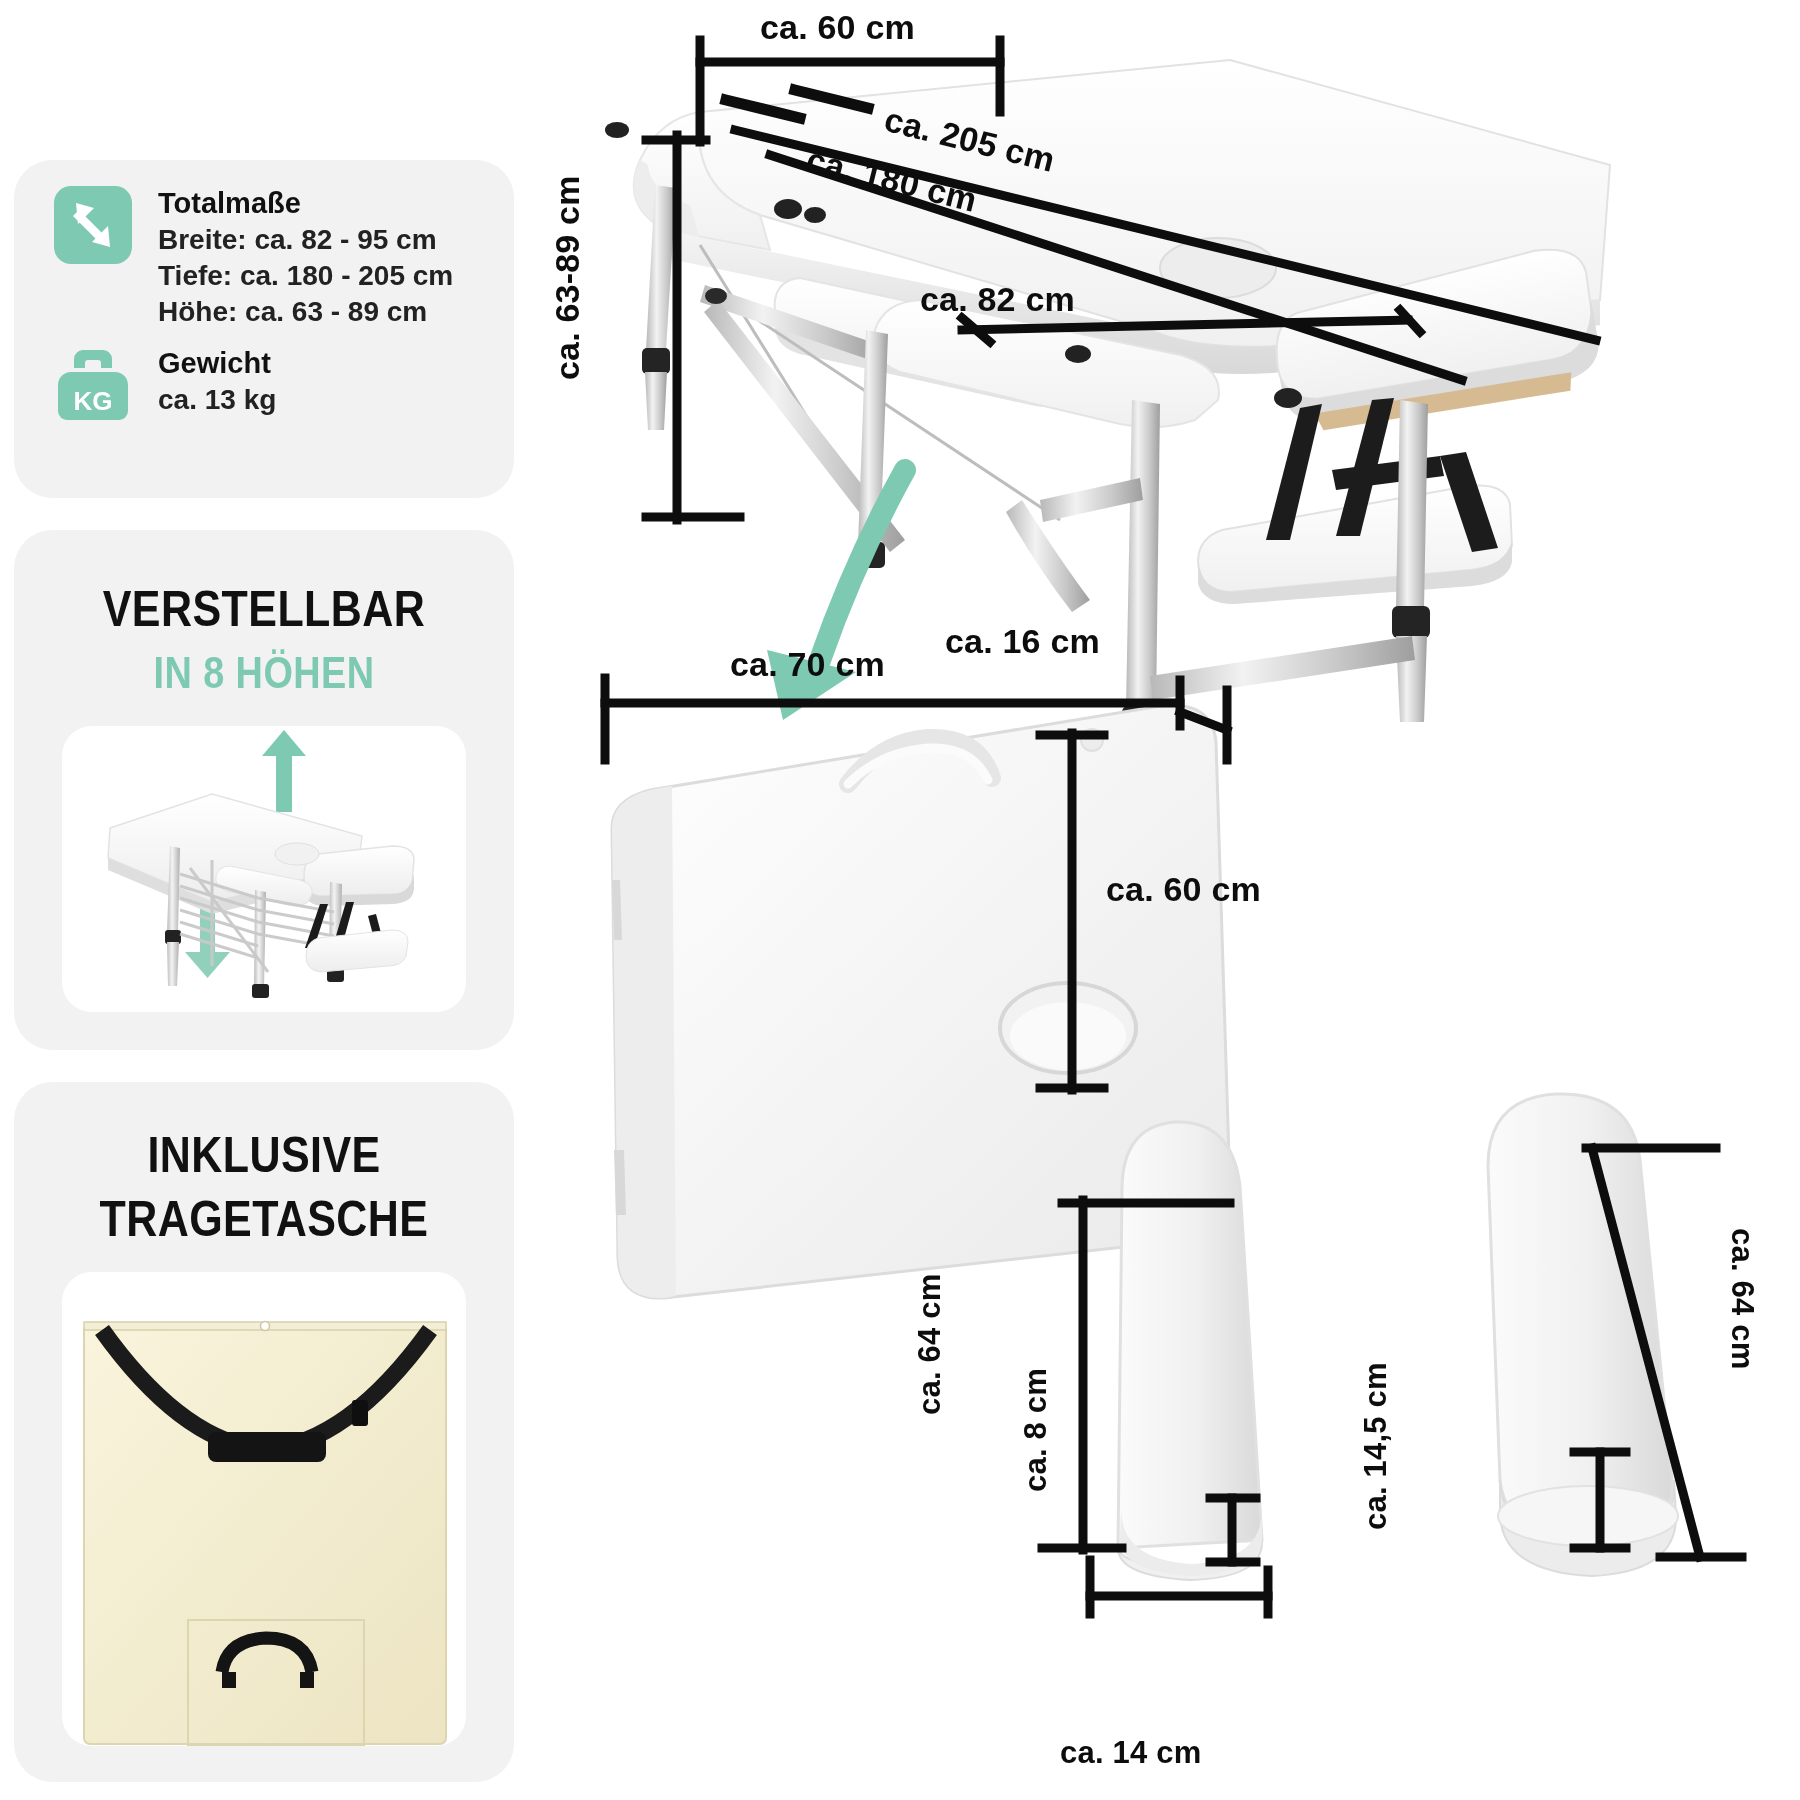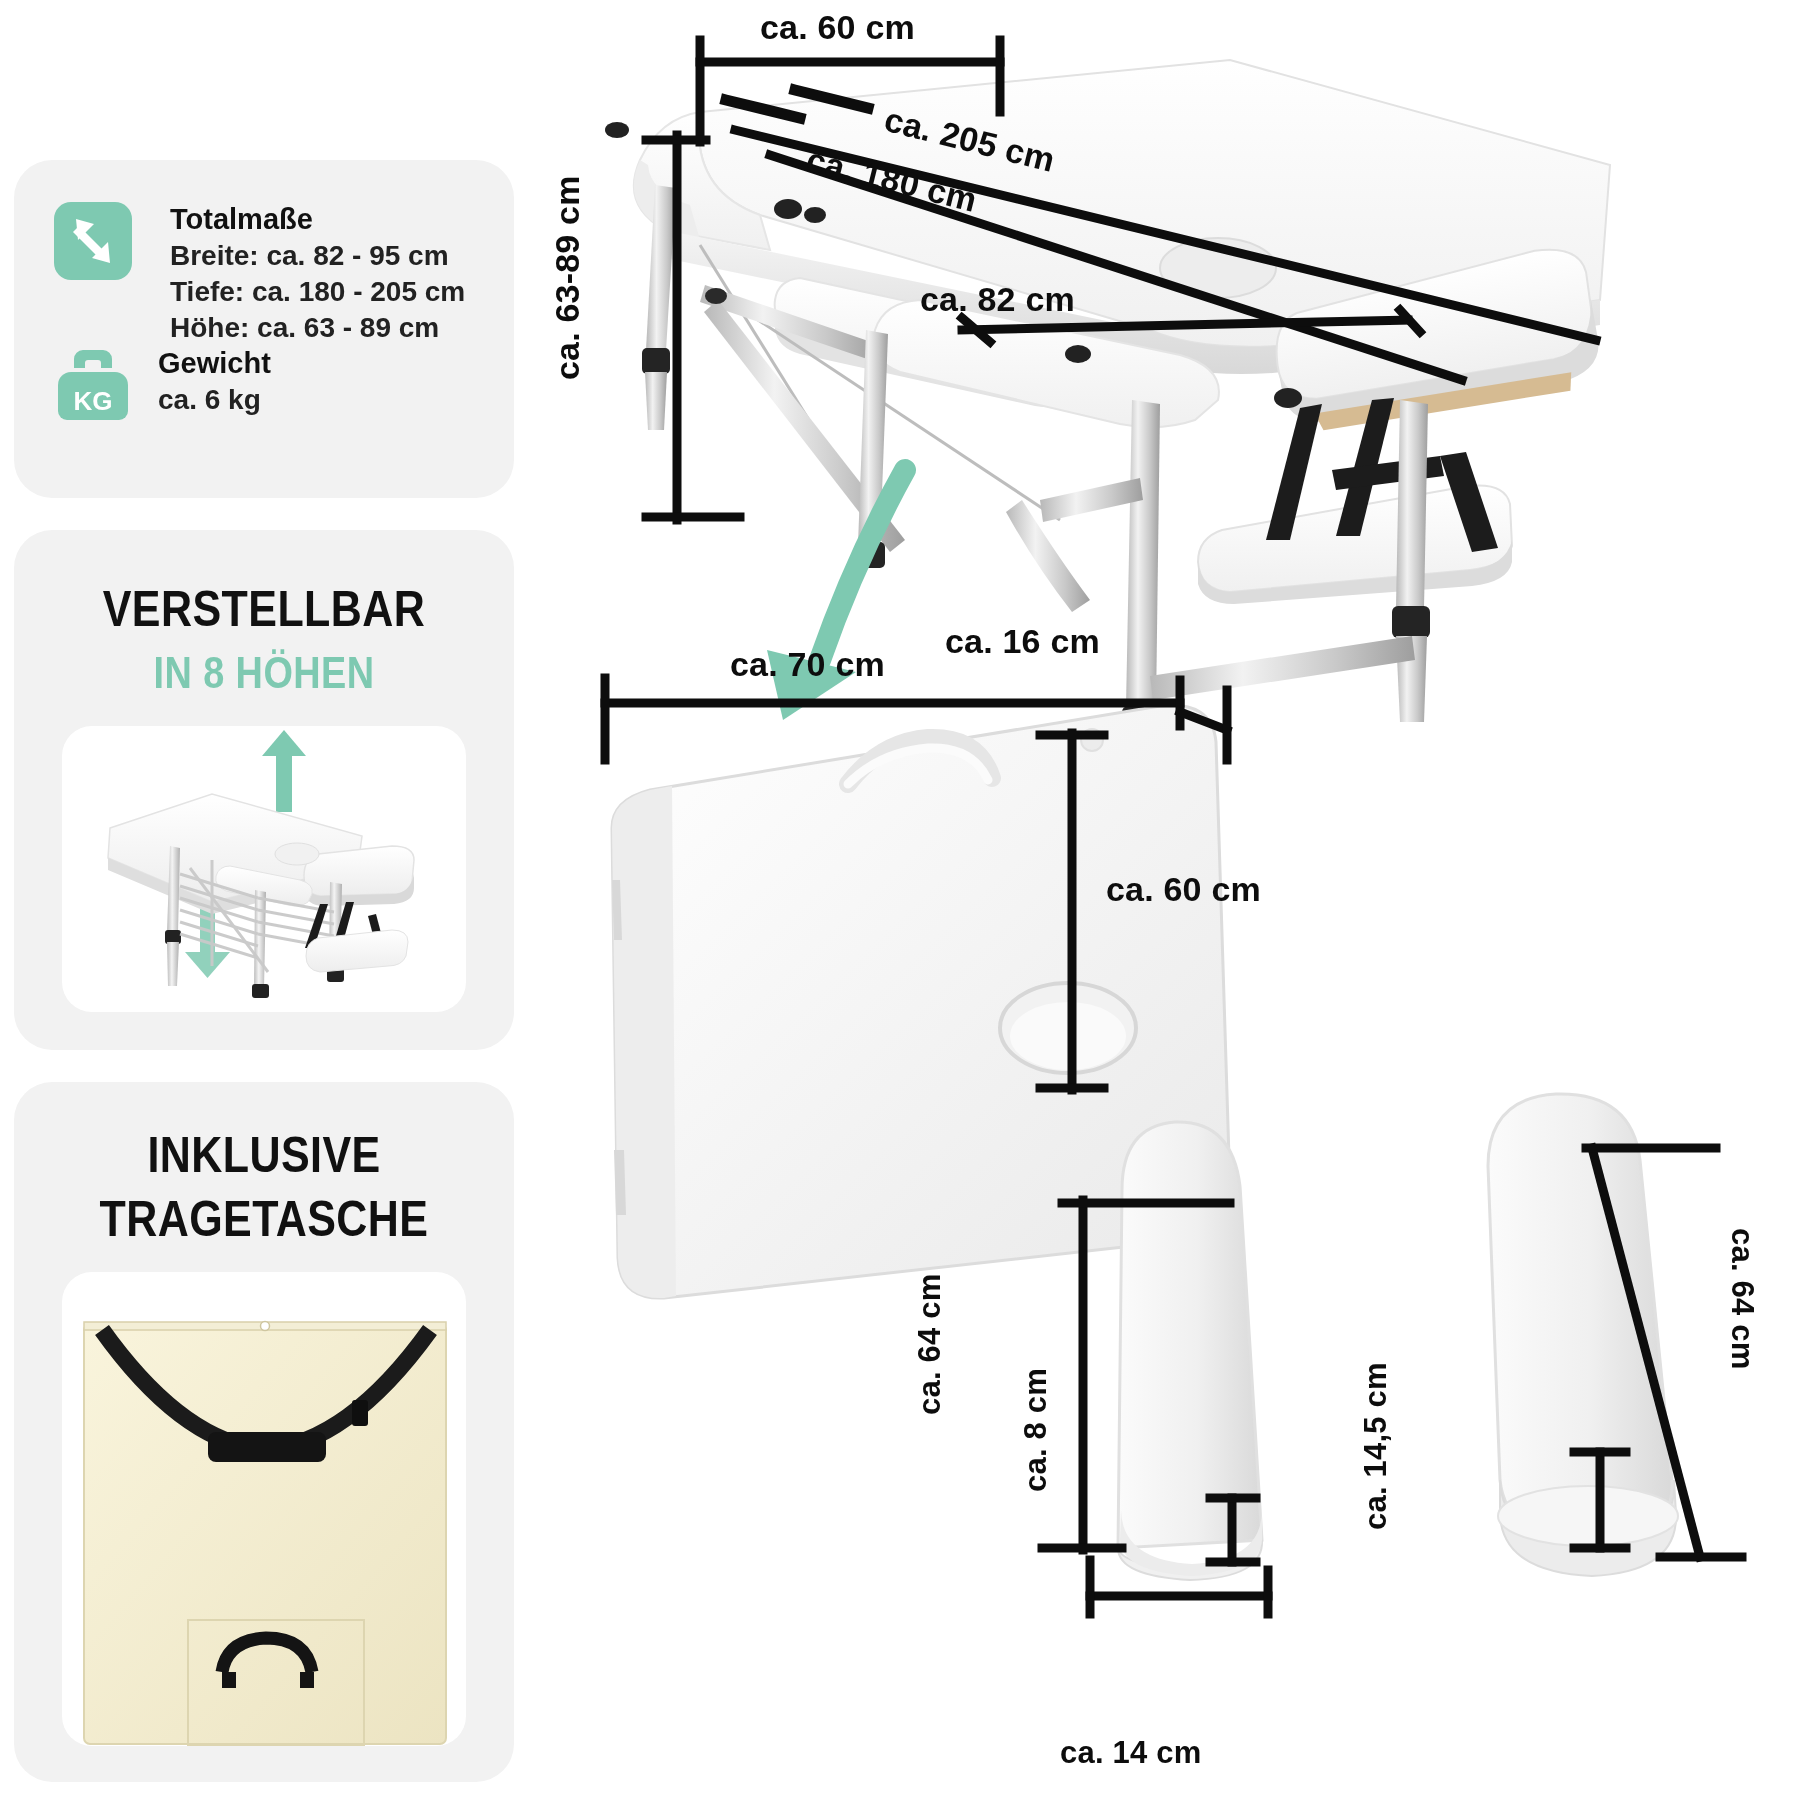--- a/index.html
+++ b/index.html
@@ -30,21 +30,21 @@
   .panel-title.teal { color: #7ec9b1; }
 
   
   #p-head { left: 14px; top: 6px; width: 500px; height: 132px; }
   #p-head .panel-title { font-size: 54px; line-height: 132px; }
 
   
   #p-specs { left: 14px; top: 160px; width: 500px; height: 338px; }
 
   .spec-row { position: absolute; display: flex; align-items: flex-start; }
-  #spec-total { left: 40px; top: 42px; gap: 12px; }
+  #spec-total { left: 40px; top: 26px; }
   #spec-weight { left: 40px; top: 186px; }
 
   .spec-icon { width: 78px; height: 78px; flex: 0 0 78px; position: relative; }
   .spec-text { margin-left: 26px; }
   .spec-label {
     font-size: 29px; font-weight: 700; color: #111; line-height: 1.18;
     margin-bottom: 2px; white-space: nowrap;
   }
   .spec-line {
     font-size: 28px; color: #222; line-height: 1.28; white-space: nowrap;
@@ -334,21 +334,21 @@
             <path d="M 29 4 h 20 a 9 9 0 0 1 9 9 v 9 h -11 v -5 a 3 3 0 0 0 -3 -3 h -10
                      a 3 3 0 0 0 -3 3 v 5 h -11 v -9 a 9 9 0 0 1 9 -9 z"></path>
             <path d="M 17 26 h 44 a 13 13 0 0 1 13 13 v 26 a 9 9 0 0 1 -9 9 h -52
                      a 9 9 0 0 1 -9 -9 v -26 a 13 13 0 0 1 13 -13 z"></path>
           </g>
           <text x="39" y="64" font-family="Liberation Sans, sans-serif" font-size="26" font-weight="700" fill="#ffffff" text-anchor="middle">KG</text>
         </svg>
       </div>
       <div class="spec-text">
         <div class="spec-label">Gewicht</div>
-        <div class="spec-line">ca. 6 kg</div>
+        <div class="spec-line">ca. 13 kg</div>
       </div>
     </div>
   </div>
 
   <div class="panel" id="p-adjust">
     <div class="panel-title t1">VERSTELLBAR</div>
     <div class="panel-title t2 teal">IN 8 HÖHEN</div>
 
     <div class="photo-card">
       <svg viewBox="0 0 404 286" width="404" height="286">

